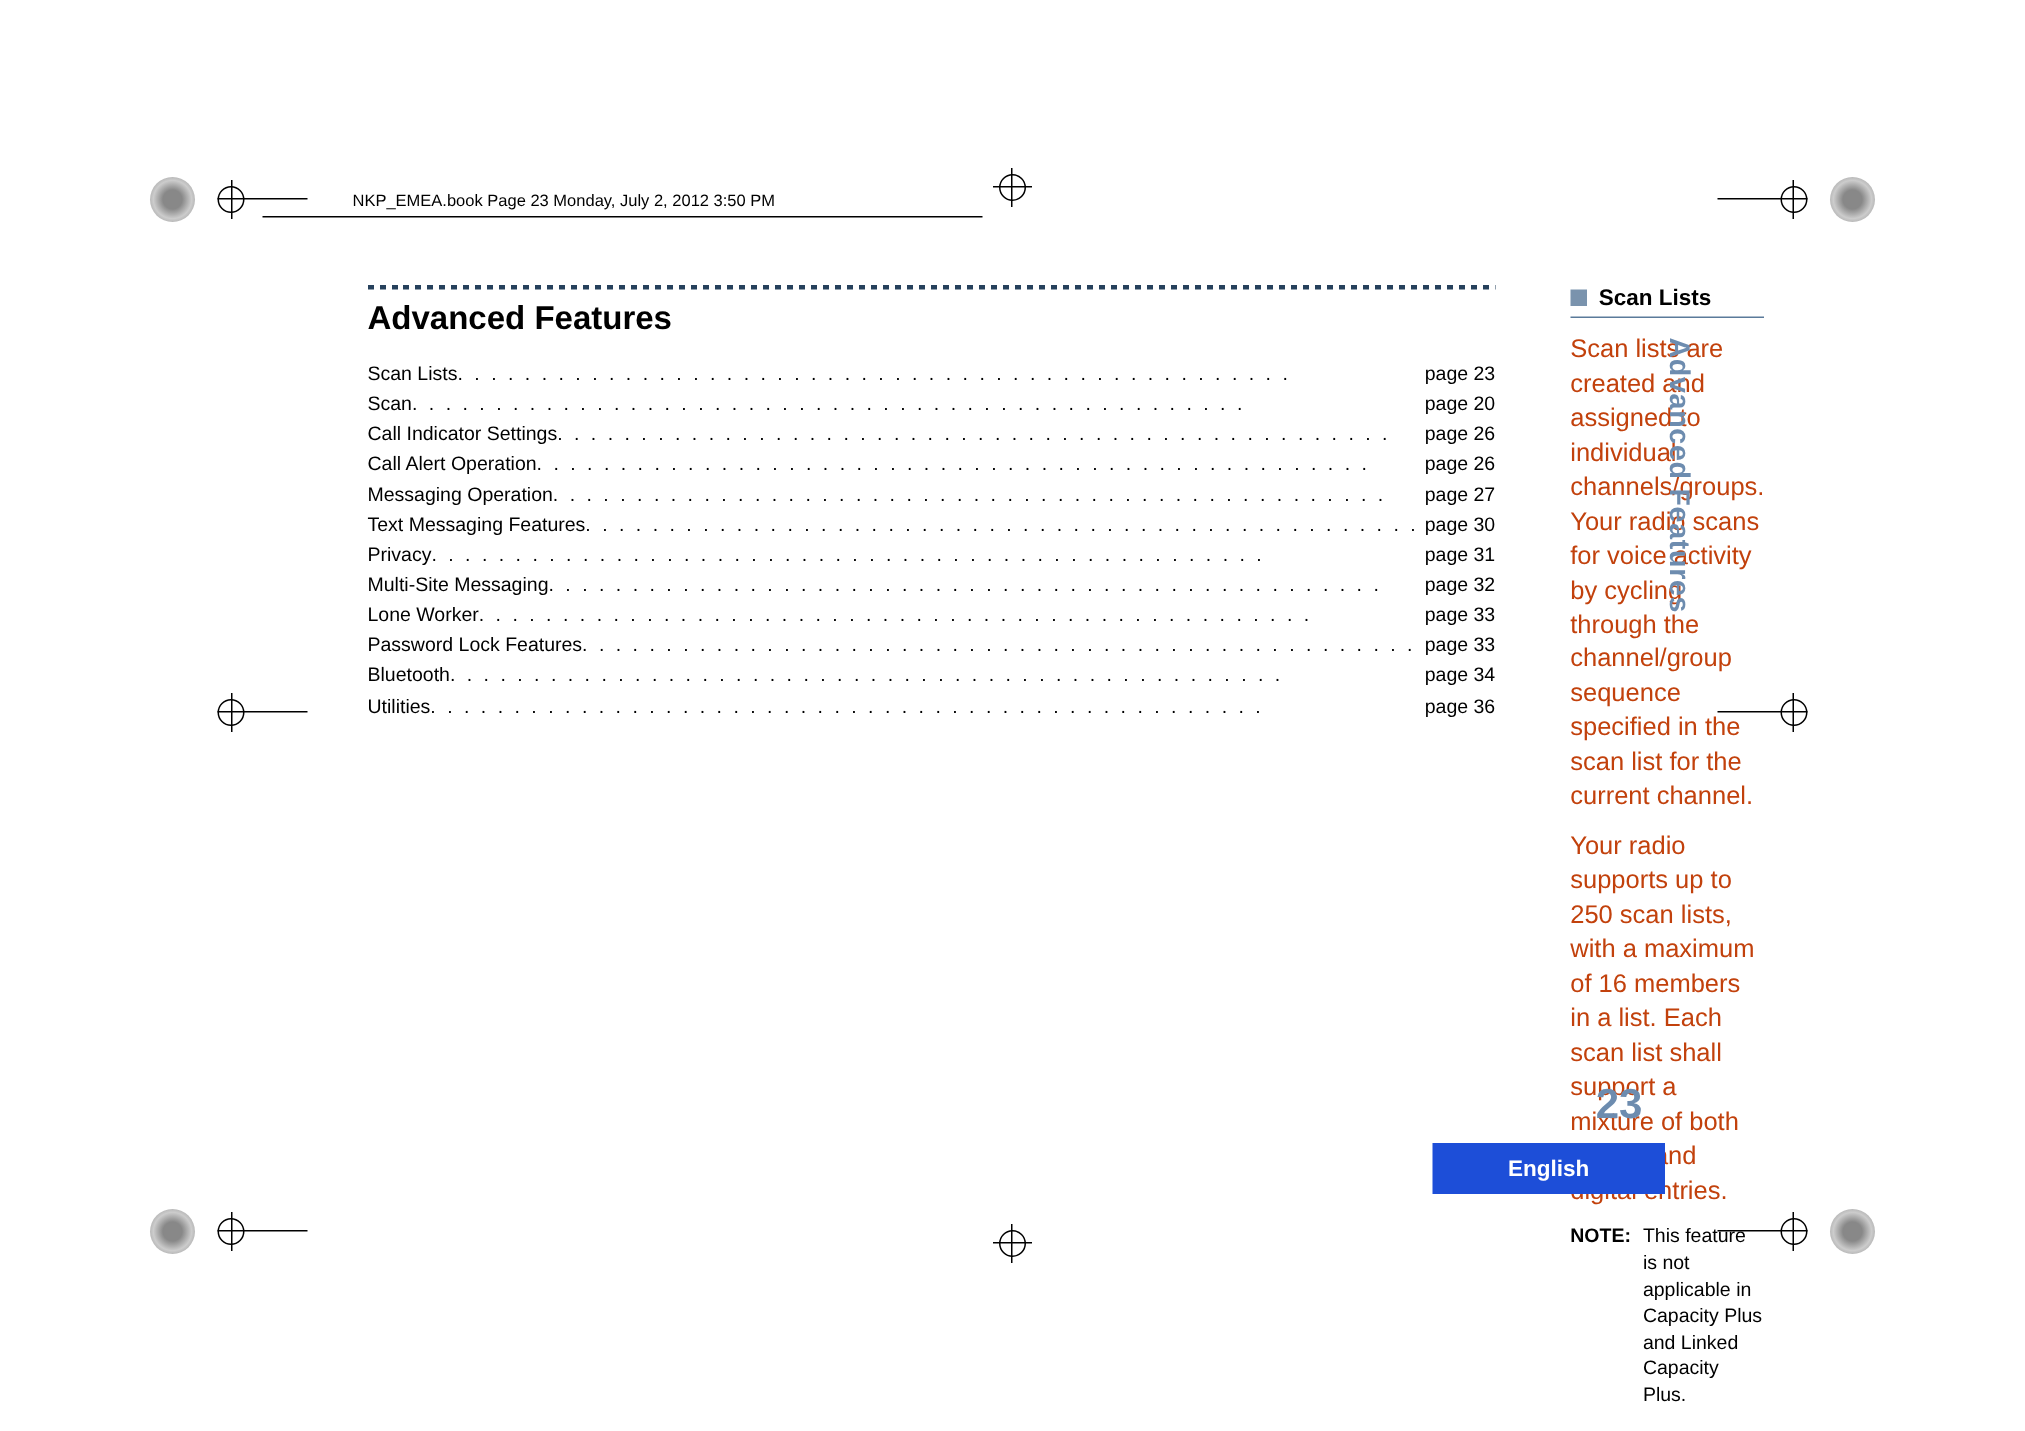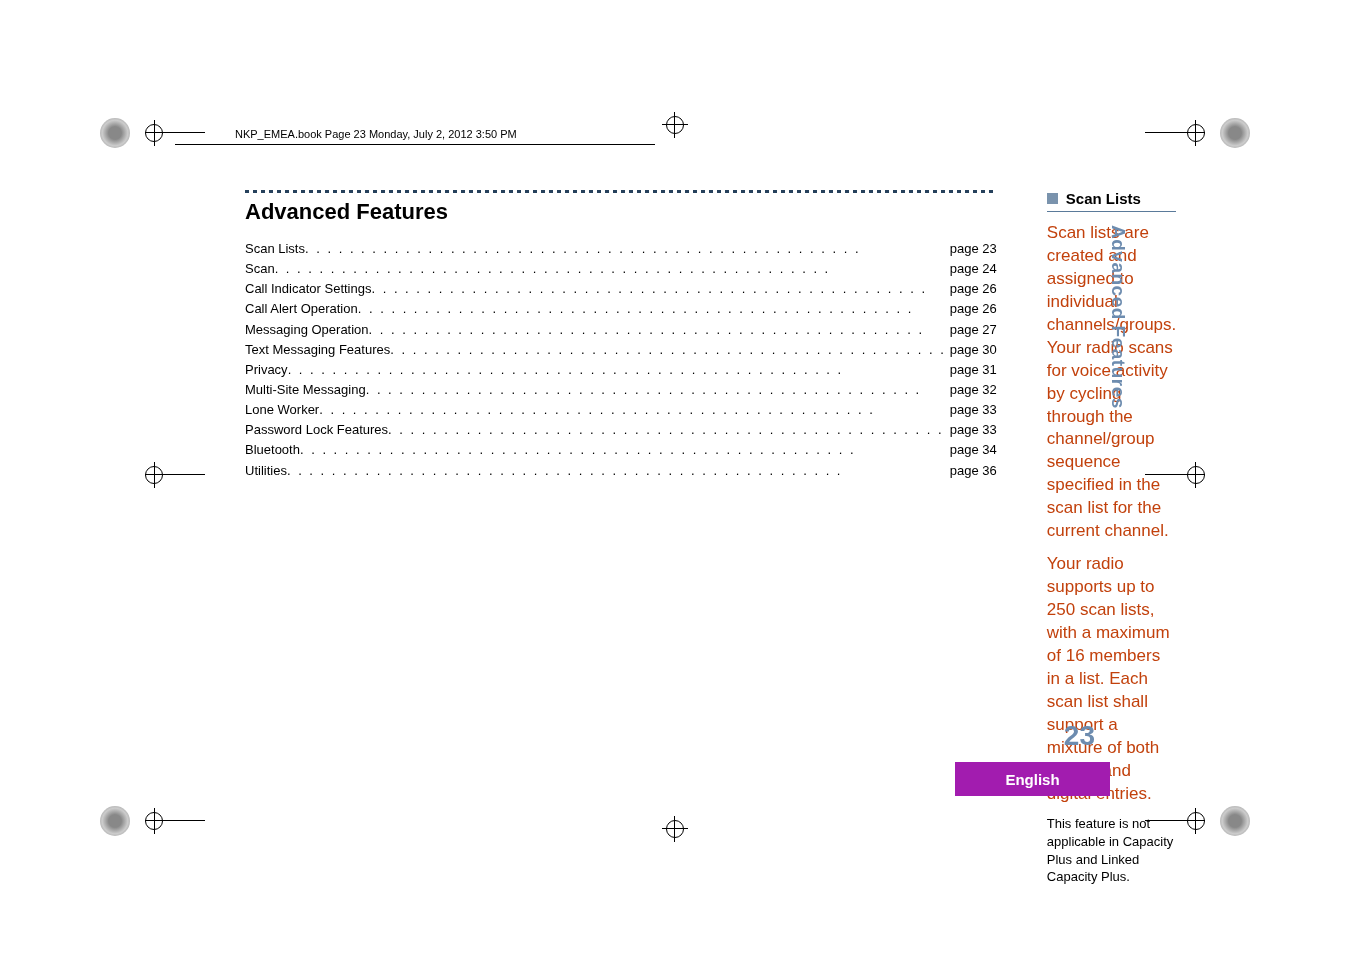--- a/index.html
+++ b/index.html
@@ -149,21 +149,21 @@
       font-size: 28px;
       font-weight: bold;
       color: #6d8caf;
     }
     .lang-tab {
       position: absolute;
       right: 240px;
       bottom: 158px;
       width: 155px;
       height: 34px;
-      background: #a21caf;
+      background: #1d4ed8;
       color: #fff;
       font-size: 15px;
       font-weight: bold;
       display:flex; align-items:center; justify-content:center;
     }
   </style>
 </head>
 <body>
 
 <div class="reg-corner" style="top:118px; left:100px;"></div>
@@ -222,21 +222,21 @@
     <h1 class="chapter">Advanced Features</h1>
     <div>
       <div class="toc-line">
           <span class="label">Scan Lists</span>
           <span class="dots"></span>
           <span class="pg">page 23</span>
         </div>
       <div class="toc-line">
           <span class="label">Scan</span>
           <span class="dots"></span>
-          <span class="pg">page 24</span>
+          <span class="pg">page 20</span>
         </div>
       <div class="toc-line">
           <span class="label">Call Indicator Settings</span>
           <span class="dots"></span>
           <span class="pg">page 26</span>
         </div>
       <div class="toc-line">
           <span class="label">Call Alert Operation</span>
           <span class="dots"></span>
           <span class="pg">page 26</span>
@@ -286,20 +286,21 @@
 
   <div class="col" style="padding-right:30px;">
     <div class="section-head">
       <div class="sq"></div>
       <h2>Scan Lists</h2>
     </div>
     <div class="section-rule"></div>
     <p class="body-text">Scan lists are created and assigned to individual channels/groups. Your radio scans for voice activity by cycling through the channel/group sequence specified in the scan list for the current channel.</p>
     <p class="body-text">Your radio supports up to 250 scan lists, with a maximum of 16 members in a list. Each scan list shall support a mixture of both analog and digital entries.</p>
     <div class="note-row">
+      <span class="nlabel">NOTE:</span>
       <span>This feature is not applicable in Capacity Plus and Linked Capacity Plus.</span>
     </div>
   </div>
 </div>
 
 <div class="side-tab">
   <span>Advanced Features</span>
 </div>
 
 <div class="page-num">23</div>

